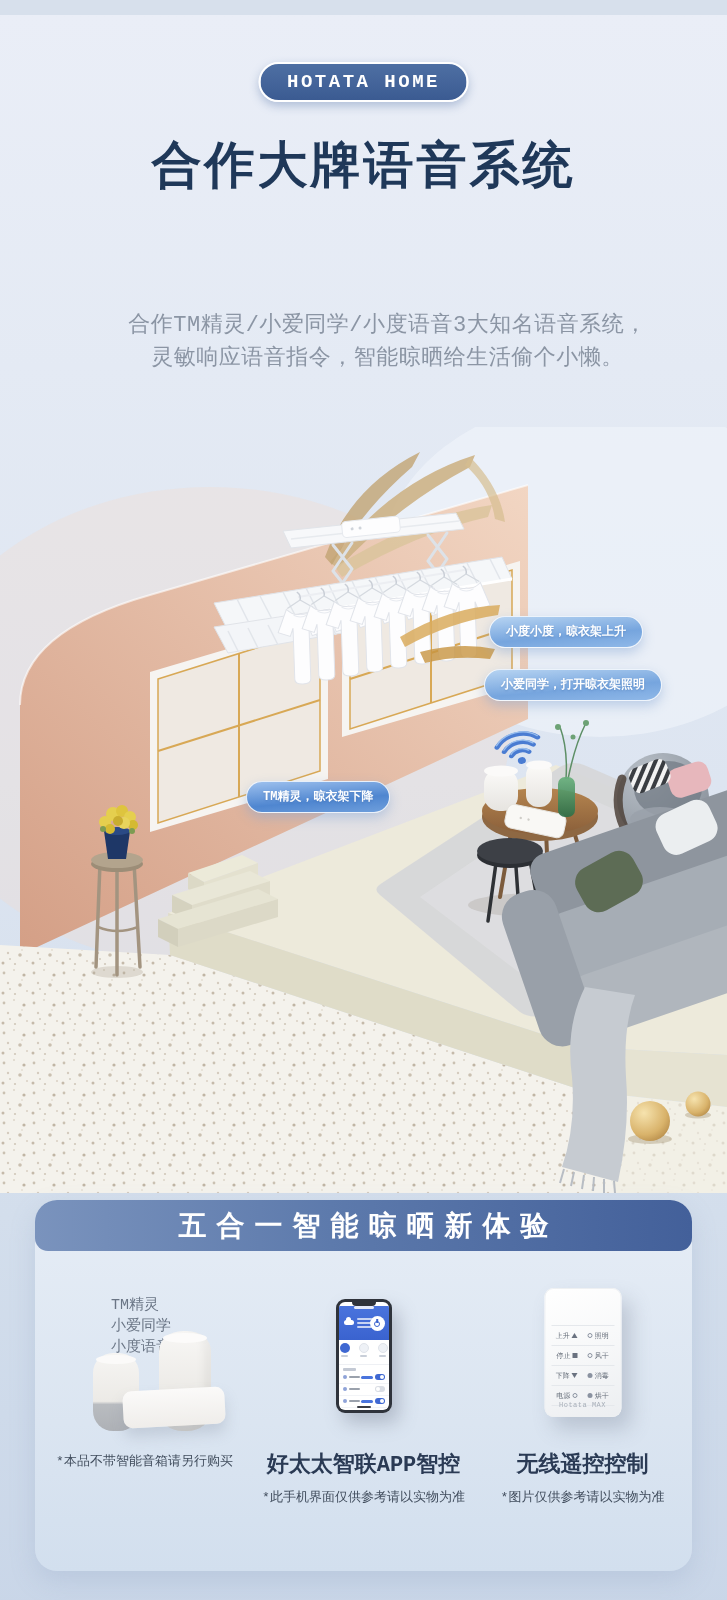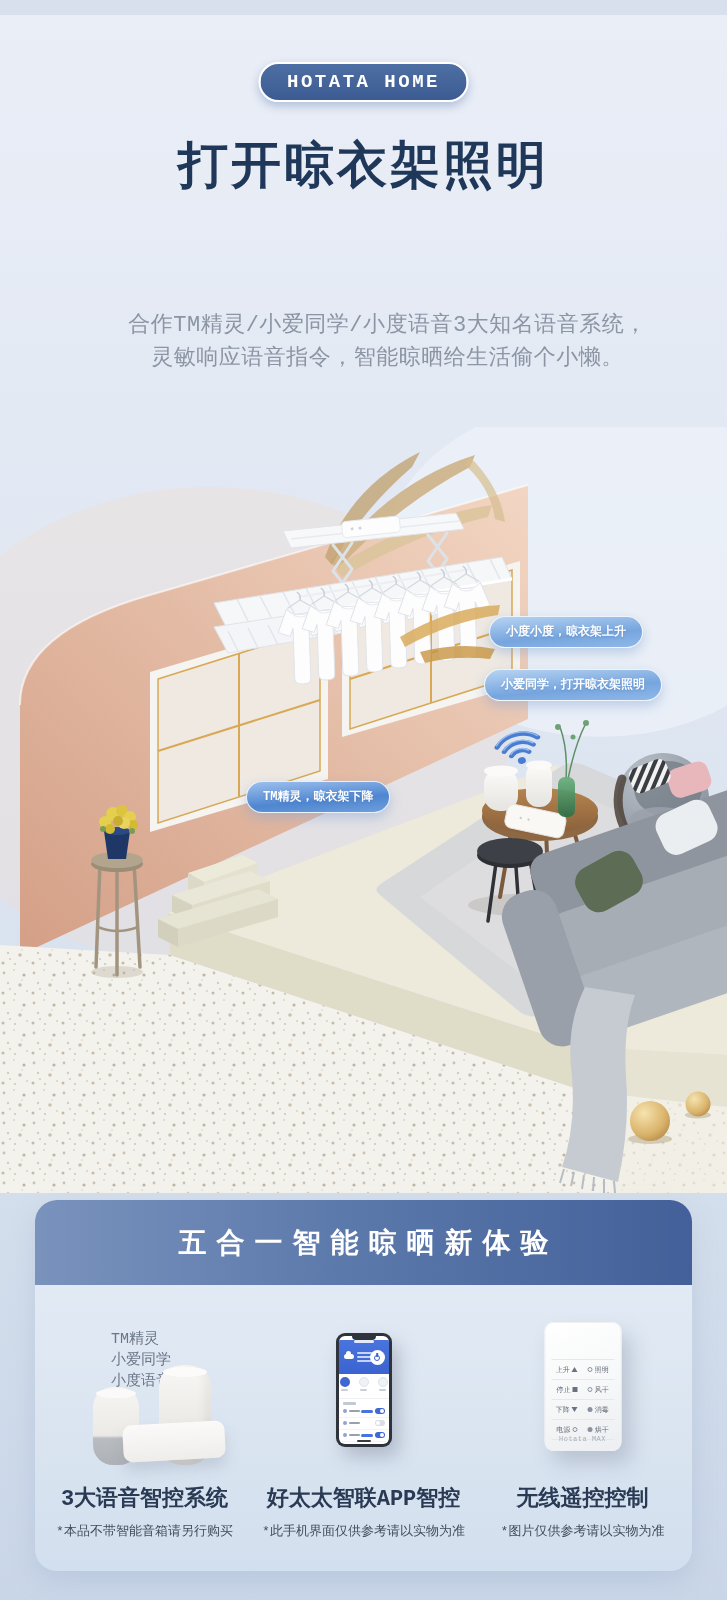--- a/index.html
+++ b/index.html
@@ -27,22 +27,22 @@
     box-shadow:0 5px 12px rgba(130,165,210,.45);}
   .bubble-light{background:linear-gradient(175deg,#b7d4f2 0%,#76a5de 60%,#8fb8e8 100%);}
   .bubble-deep{background:linear-gradient(175deg,#9ec1ee 0%,#4f86d0 60%,#6f9fdc 100%);}
   .b1{left:489px;top:189px;}
   .b2{left:484px;top:242px;text-align:center;}
   .b3{left:246px;top:354px;}
   
   .panel{position:absolute;left:35px;top:1185px;width:657px;height:371px;border-radius:22px;overflow:hidden;
     background:linear-gradient(180deg,#e6edf6 0%,#dbe5f1 60%,#d2dfee 100%);
     box-shadow:0 10px 24px rgba(140,160,190,.25);}
-  .panel-header{height:85px;display:flex;align-items:center;justify-content:center;
-    background:linear-gradient(90deg,#7a93bd 0%,#5d7aac 45%,#43609a 100%);}
+  .panel-header{height:51px;display:flex;align-items:center;justify-content:center;
+    background:linear-gradient(90deg,#7a93bd 0%,#5d7aac 45%,#43609a 100%);border-radius:13px;}
   .panel-header span{color:#fff;font-size:28px;font-weight:600;letter-spacing:10px;padding-left:10px;}
   .panel-body{display:flex;padding-top:42px;}
   .col{width:219px;text-align:center;}
   .col-graphic{position:relative;height:150px;}
   .caption{margin-top:6px;font-size:22px;font-weight:700;color:#2a3a54;}
   .footnote{margin-top:9px;font-size:13px;color:#414d5d;}
   
   .spk-labels{position:absolute;left:76px;top:2px;text-align:left;font-size:15px;color:#6a7585;line-height:21px;}
   .spk-tall{position:absolute;left:124px;top:38px;width:52px;height:100px;border-radius:24px/20px;
     background:linear-gradient(180deg,#f8f7f5,#eae8e4 70%,#dcdad5);box-shadow:inset -7px -4px 10px rgba(0,0,0,.05);}
@@ -105,21 +105,21 @@
 </head>
 <body>
 
 <div class="page">
 
   <div class="badge">
     <span>HOTATA HOME</span>
   </div>
 
   <div class="hero-title">
-    <div>打开晾衣架照明</div>
+    <div>合作大牌语音系统</div>
   </div>
 
   <div class="hero-sub">
     <div>合作TM精灵/小爱同学/小度语音3大知名语音系统，</div>
     <div>灵敏响应语音指令，智能晾晒给生活偷个小懒。</div>
   </div>
 
   <div class="scene">
     <svg width="727" height="766" viewBox="0 0 727 766">
       <defs>
@@ -381,21 +381,20 @@
         <div class="col-graphic">
           <div class="spk-labels">
             <div>TM精灵</div>
             <div>小爱同学</div>
             <div>小度语音</div>
           </div>
           <div class="spk-tall"></div>
           <div class="spk-short"></div>
           <div class="spk-box"></div>
         </div>
-        <div class="caption">3大语音智控系统</div>
         <div class="footnote">*本品不带智能音箱请另行购买</div>
       </div>
 
       <div class="col">
         <div class="col-graphic">
           <div class="phone">
             <div class="screen">
               <div class="app-header">
                 <div class="app-title-bar"></div>
                 <div class="cloud-icon"></div>

